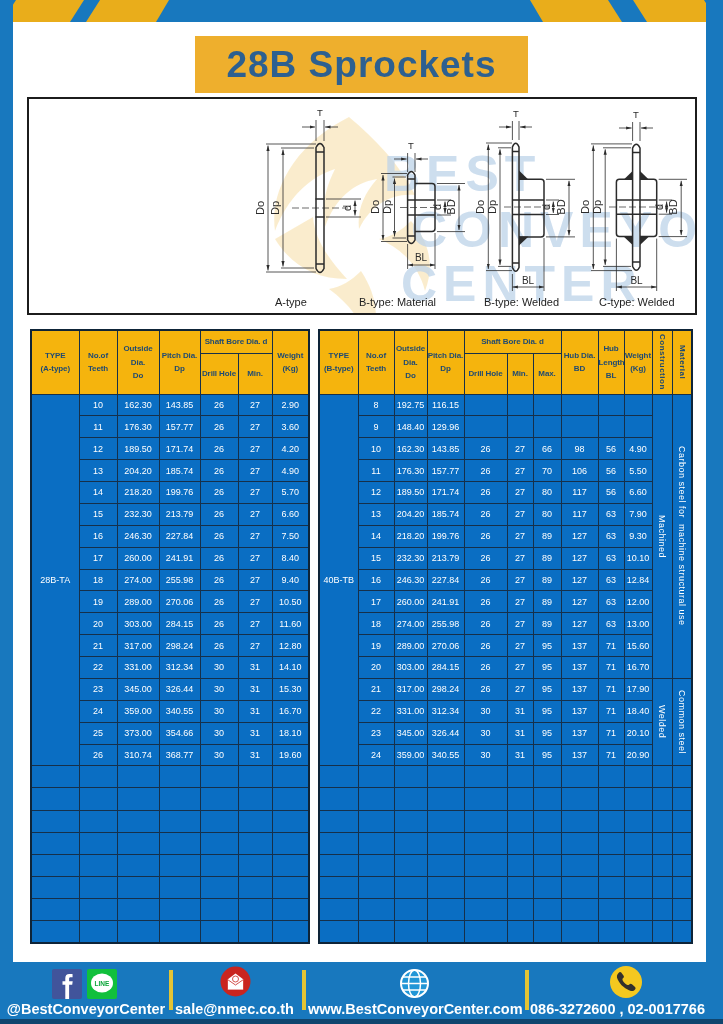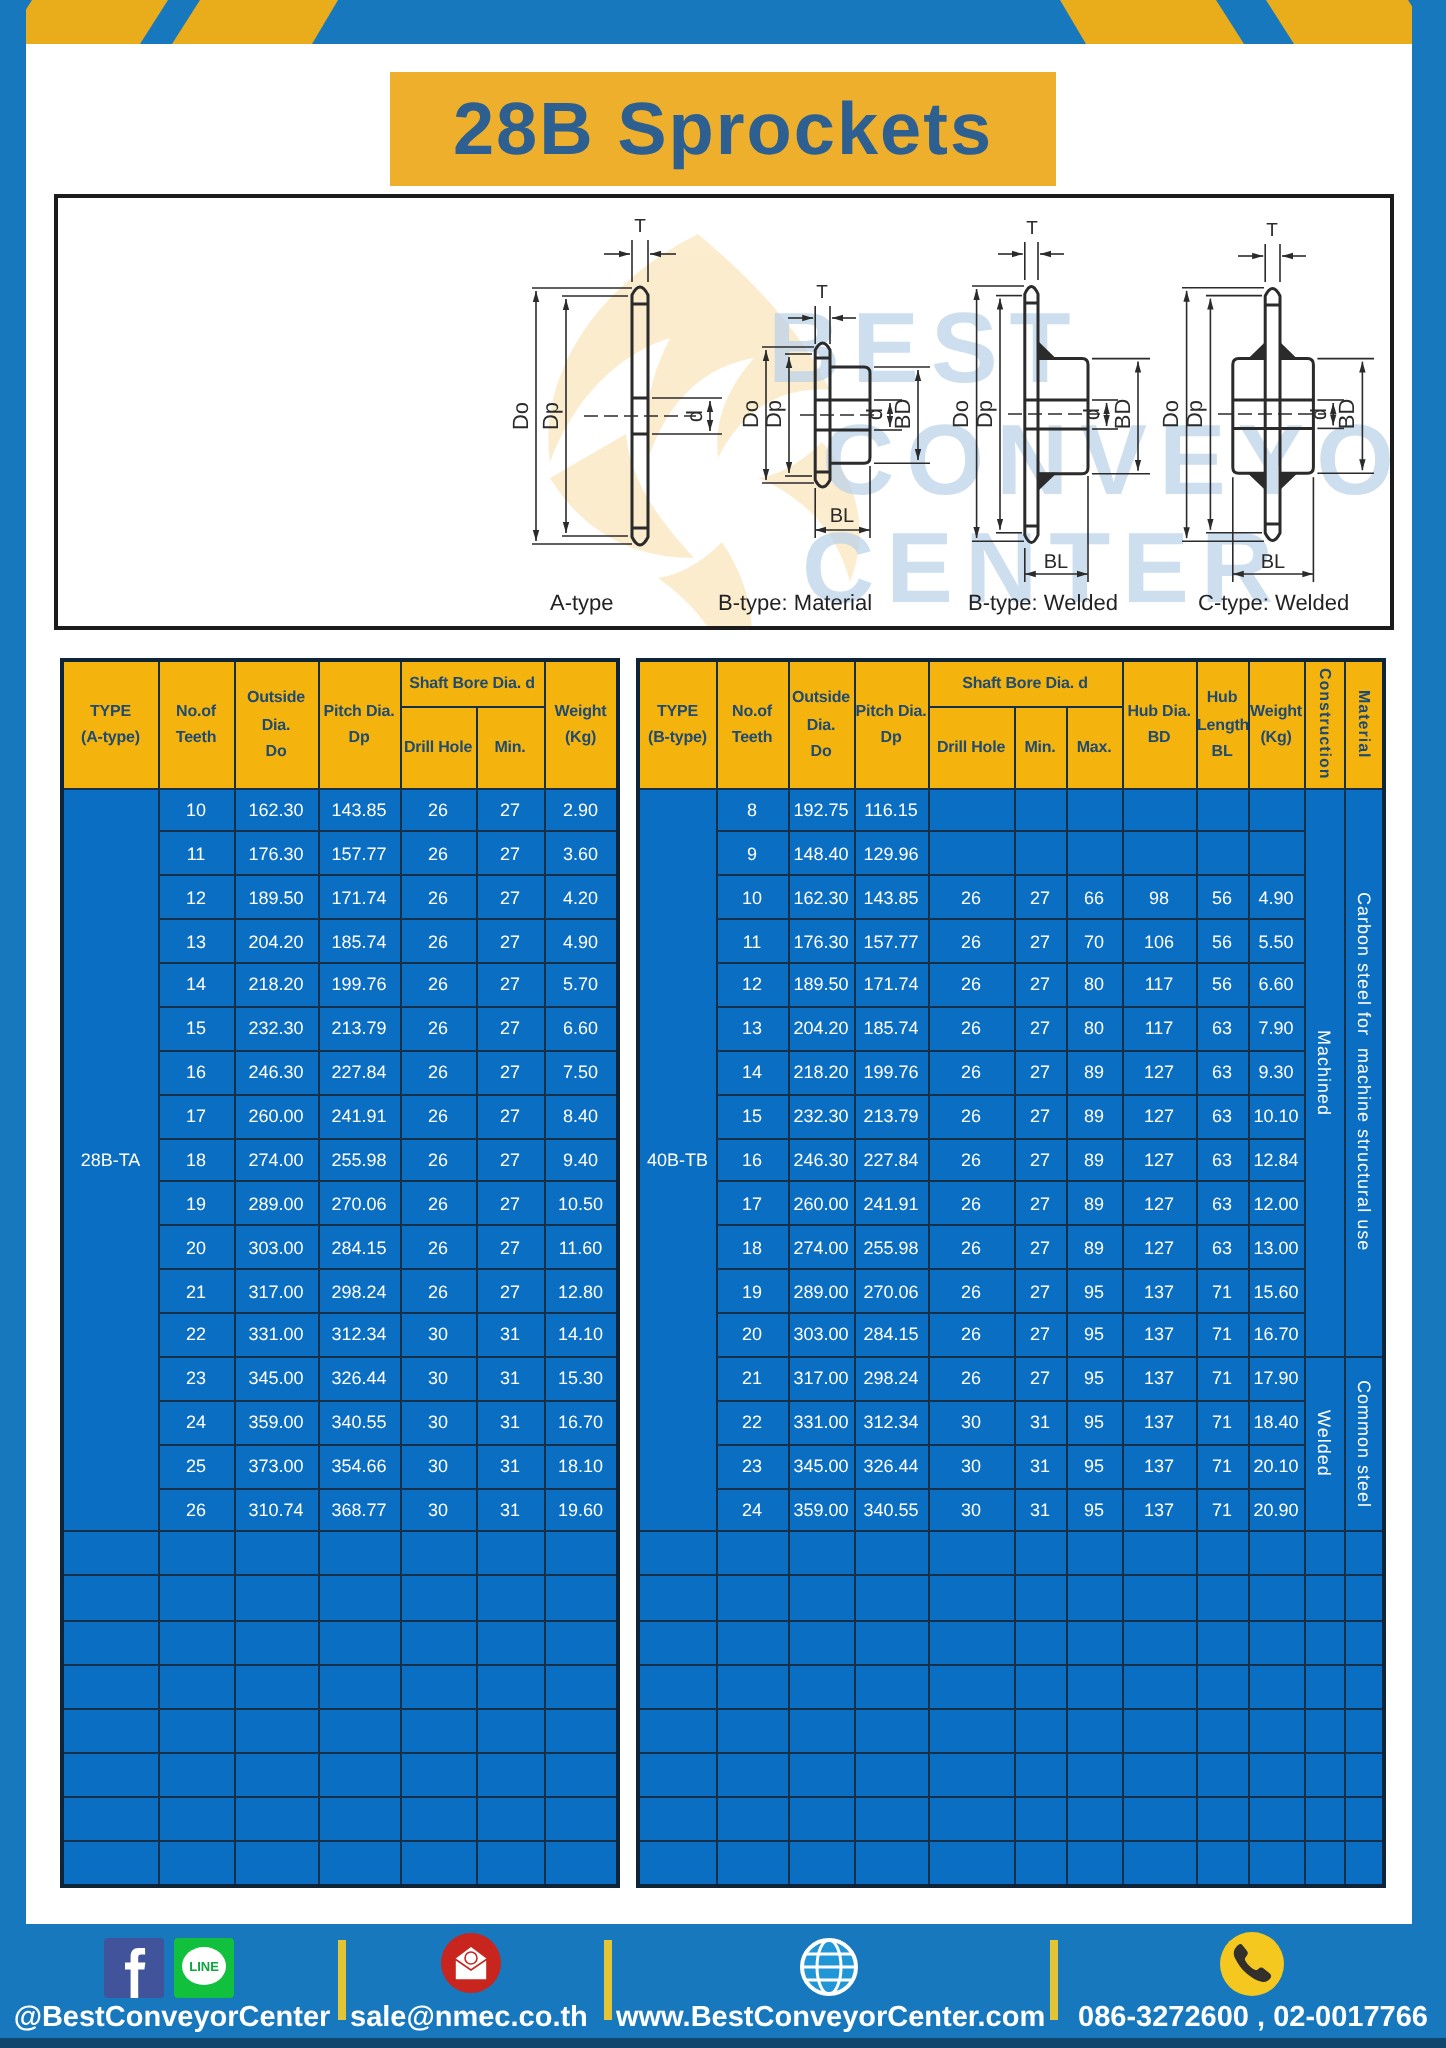--- a/index.html
+++ b/index.html
@@ -843,15 +843,15 @@
 
 <div class="abs" style="left:525px;top:970px;width:4px;height:40px;background:#e3c435"></div>
 
 <svg class="abs" style="left:610px;top:966px" width="32" height="32" viewBox="0 0 31 31">
   <circle cx="15.5" cy="15.5" r="15.5" fill="#f4c81f"></circle>
   <g transform="translate(15.5 15.5) scale(1.18) translate(-15.5 -15.5)">
       <path d="M 9.2 8.3 c -1.2 1.2 -1.6 2.9 -0.6 4.9 c 1.1 2.3 2.6 4.4 4.8 6.3 c 2 1.7 4.1 2.9 6.1 3.3 c 1.5 0.3 2.6 -0.2 3.4 -1.2 c 0.7 -0.9 0.6 -1.6 -0.2 -2.3 l -2.3 -1.9 c -0.8 -0.6 -1.5 -0.6 -2.2 0.1 c -0.6 0.6 -1.2 0.7 -2 0.2 c -1.3 -0.8 -2.5 -1.9 -3.3 -3.3 c -0.5 -0.8 -0.4 -1.5 0.3 -2.1 c 0.7 -0.7 0.8 -1.4 0.2 -2.2 l -1.8 -2.3 c -0.7 -0.9 -1.6 -0.4 -2.4 0.5 Z" fill="#33302c"></path>
     </g>
 </svg>
 
-<div class="abs" style="left:530px;top:1001px;width:193px;text-align:center;color:#fff;font-weight:bold;font-size:14.5px;white-space:nowrap">086-3272600 , 02-0017766</div>
+<div class="abs" style="left:530px;top:1001px;width:193px;color:#fff;font-weight:bold;font-size:14.5px;white-space:nowrap">086-3272600 , 02-0017766</div>
 
 <div class="abs" style="left:0;top:1019px;width:723px;height:5px;background:#10456e"></div>
 
 </body></html>

